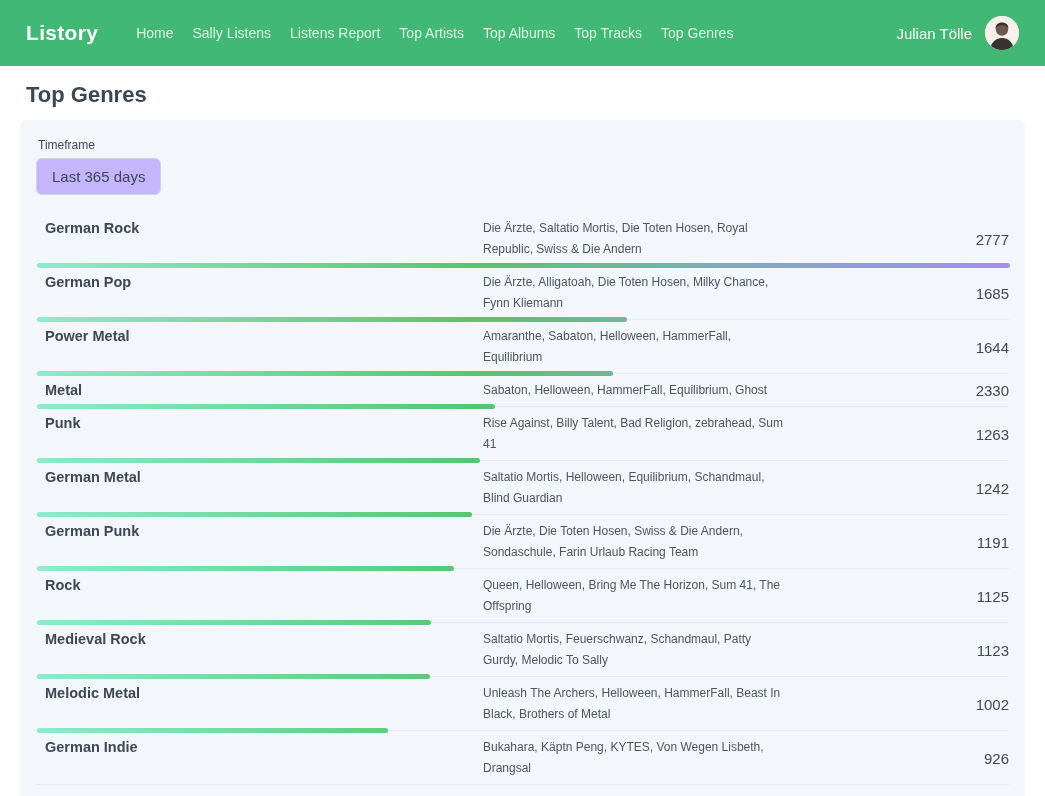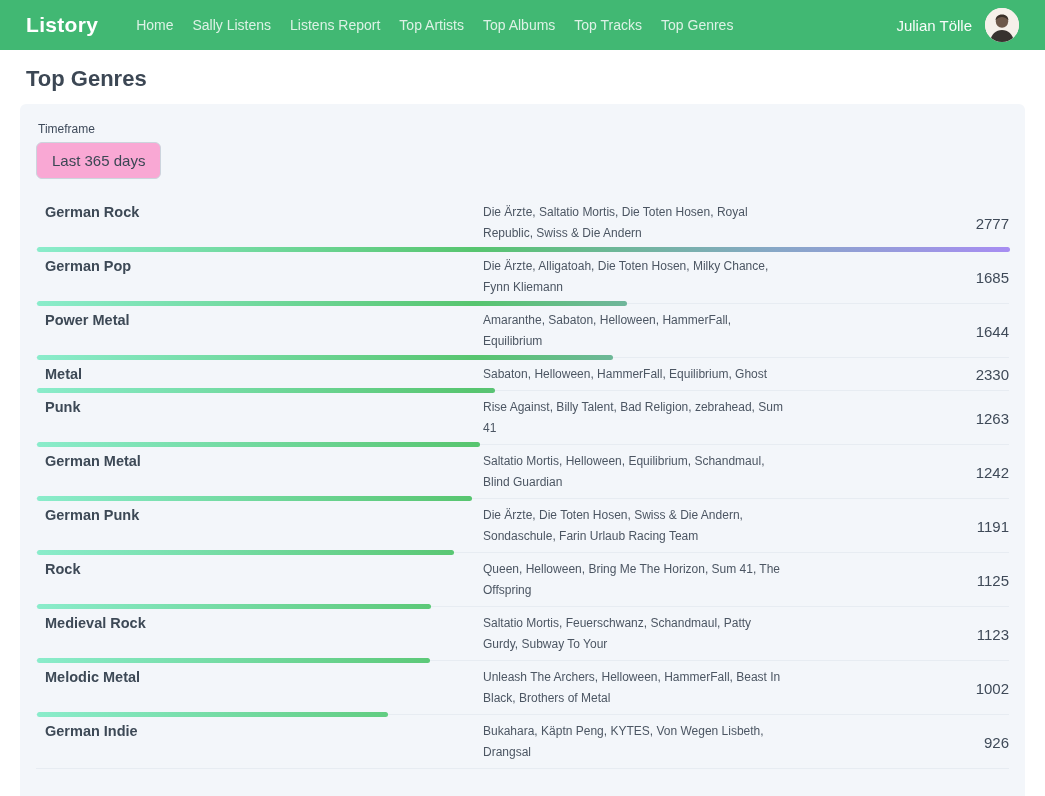--- a/index.html
+++ b/index.html
@@ -5,21 +5,21 @@
   * { box-sizing: border-box; }
   html, body { margin: 0; padding: 0; }
   body {
     width: 1045px; height: 796px; overflow: hidden;
     background: #ffffff;
     font-family: "Liberation Sans", sans-serif;
     color: #3d4956;
   }
   
   .appbar {
-    height: 50px; background: #41b873;
+    height: 66px; background: #41b873;
     display: flex; align-items: center;
     padding: 12px 26px;
   }
   .logo { color: #ffffff; font-size: 21px; font-weight: 600; letter-spacing: .3px; cursor: pointer; }
   .nav { display: flex; margin-left: 38px; gap: 19px; }
   .nav-item { color: rgba(255,255,255,.82); font-size: 14px; cursor: pointer; white-space: nowrap; text-align: right; }
   .bar-spacer { flex: 1; }
   .user-name { color: rgba(255,255,255,.96); font-size: 15px; margin-right: 13px; }
   .avatar {
     width: 34px; height: 34px; border-radius: 50%;
@@ -28,21 +28,21 @@
   .avatar svg { display: block; }
   
   .main { padding: 16px 20px 0; }
   .page-title { margin: 0 0 12px 6px; font-size: 22px; font-weight: 700; color: #3c4754; }
   .card {
     background: #f3f6fa; border-radius: 6px;
     padding: 16px; min-height: 820px;
   }
   .tf-label { font-size: 12px; color: #3e4a5a; margin: 2px 0 6px 2px; }
   .tf-btn {
-    background: #f9a8d4; border: 1px solid #ccd4dd; border-radius: 6px;
+    background: #c4b5fd; border: 1px solid #ccd4dd; border-radius: 6px;
     padding: 9px 15px; font-size: 15px; color: #3b4754;
     font-family: "Liberation Sans", sans-serif; cursor: pointer;
   }
   
   .gtable { margin-top: 17px; }
   .grow {
     position: relative;
     display: grid; grid-template-columns: 447px 1fr 150px;
     padding: 6px 0 5px;
     border-bottom: 1px solid #e7ecf2;
@@ -135,21 +135,21 @@
     <div class="g-bar" style="width: 42.89%; background-size: 233.17% 100%;"></div>
   </div>
         <div class="grow">
     <div class="g-name">Rock</div>
     <div class="g-artists">Queen, Helloween, Bring Me The Horizon, Sum 41, The Offspring</div>
     <div class="g-count">1125</div>
     <div class="g-bar" style="width: 40.51%; background-size: 246.84% 100%;"></div>
   </div>
         <div class="grow">
     <div class="g-name">Medieval Rock</div>
-    <div class="g-artists">Saltatio Mortis, Feuerschwanz, Schandmaul, Patty Gurdy, Subway To Your</div>
+    <div class="g-artists">Saltatio Mortis, Feuerschwanz, Schandmaul, Patty Gurdy, Melodic To Sally</div>
     <div class="g-count">1123</div>
     <div class="g-bar" style="width: 40.44%; background-size: 247.28% 100%;"></div>
   </div>
         <div class="grow">
     <div class="g-name">Melodic Metal</div>
     <div class="g-artists">Unleash The Archers, Helloween, HammerFall, Beast In Black, Brothers of Metal</div>
     <div class="g-count">1002</div>
     <div class="g-bar" style="width: 36.08%; background-size: 277.15% 100%;"></div>
   </div>
         <div class="grow">

